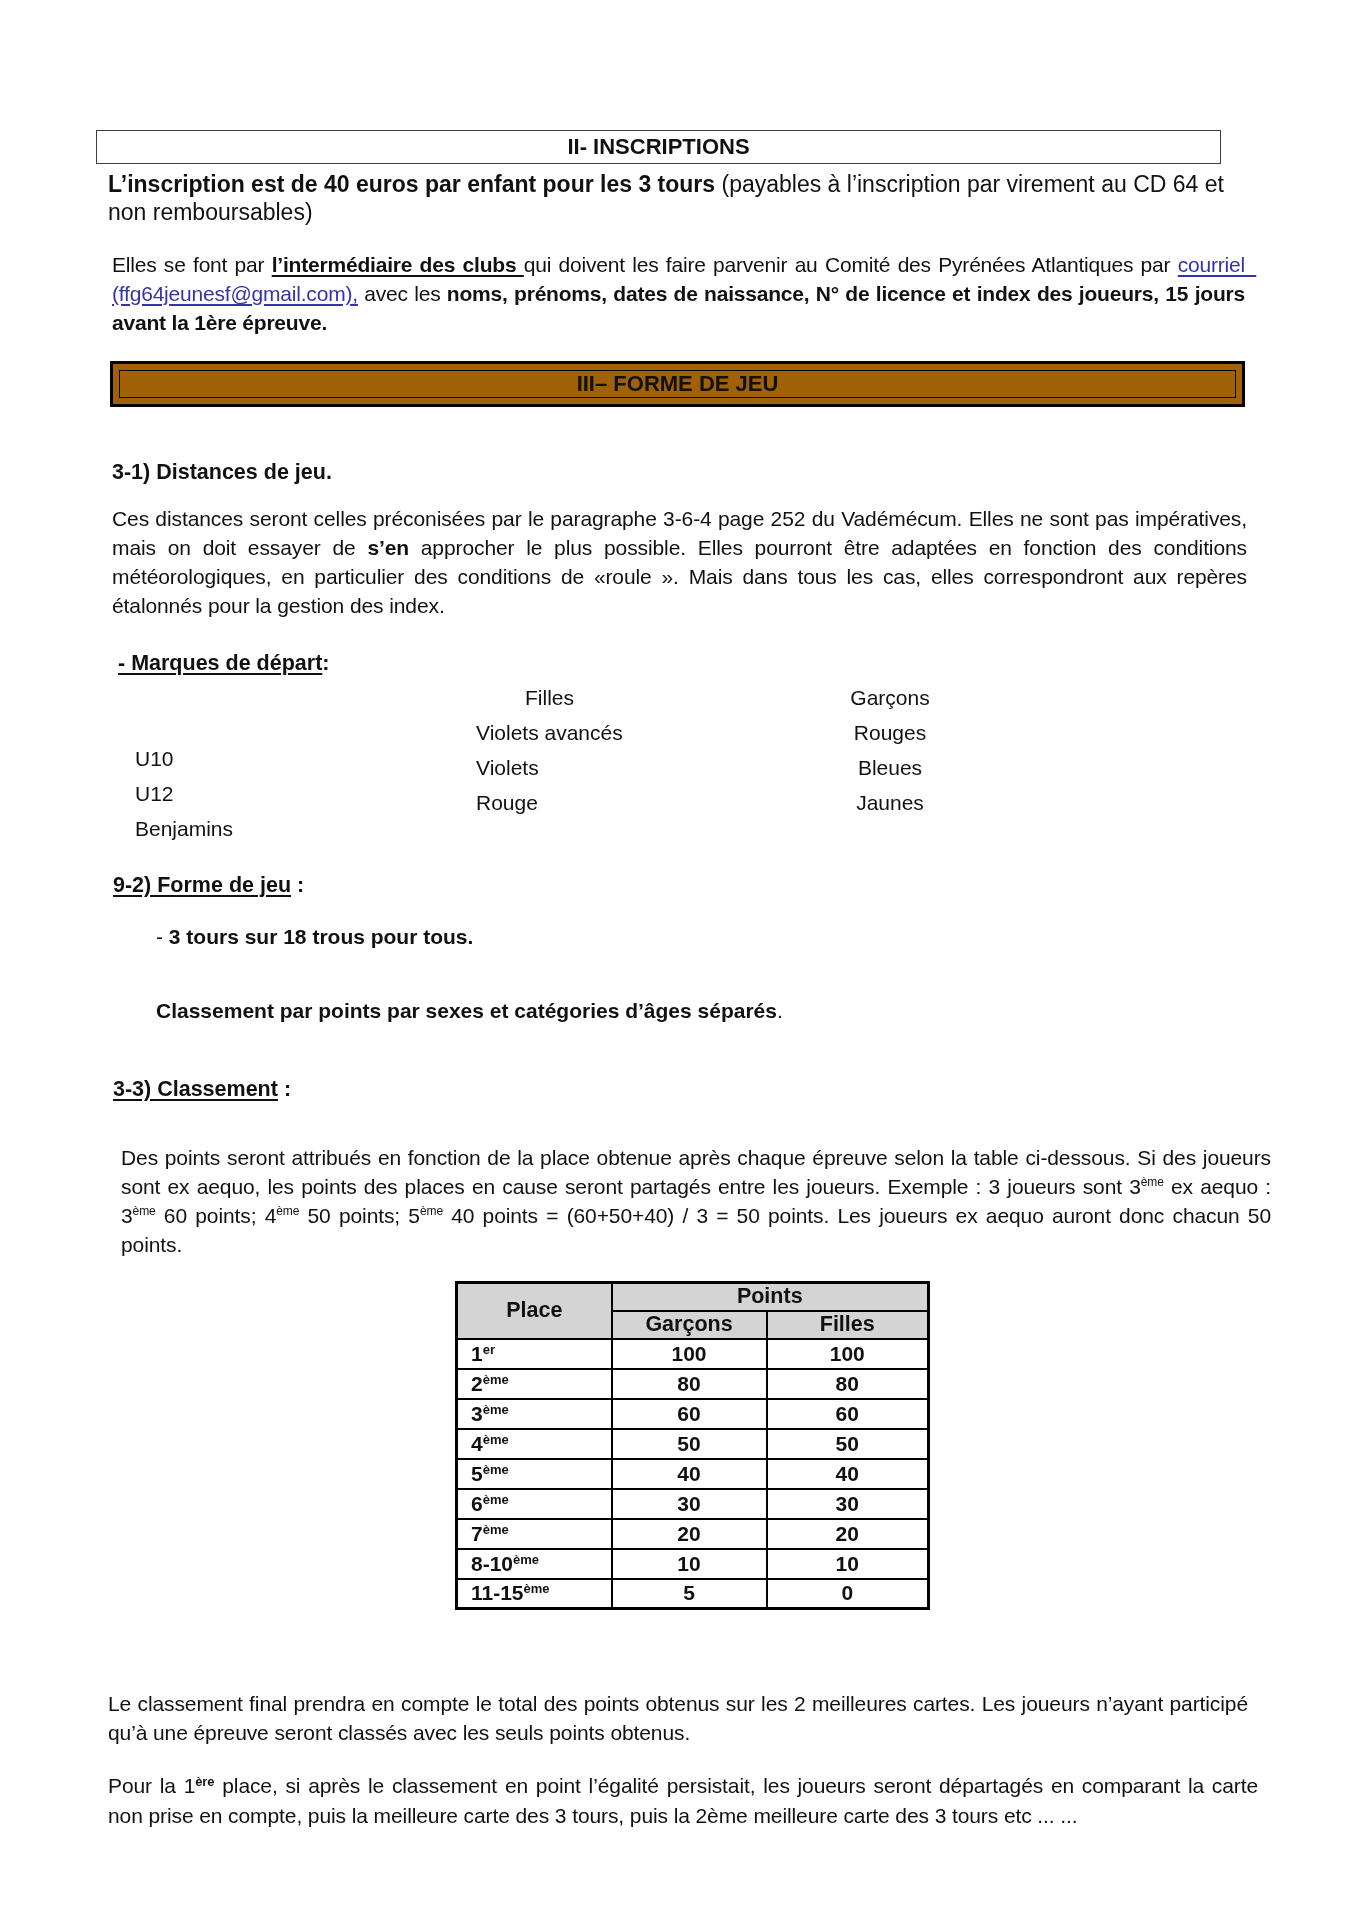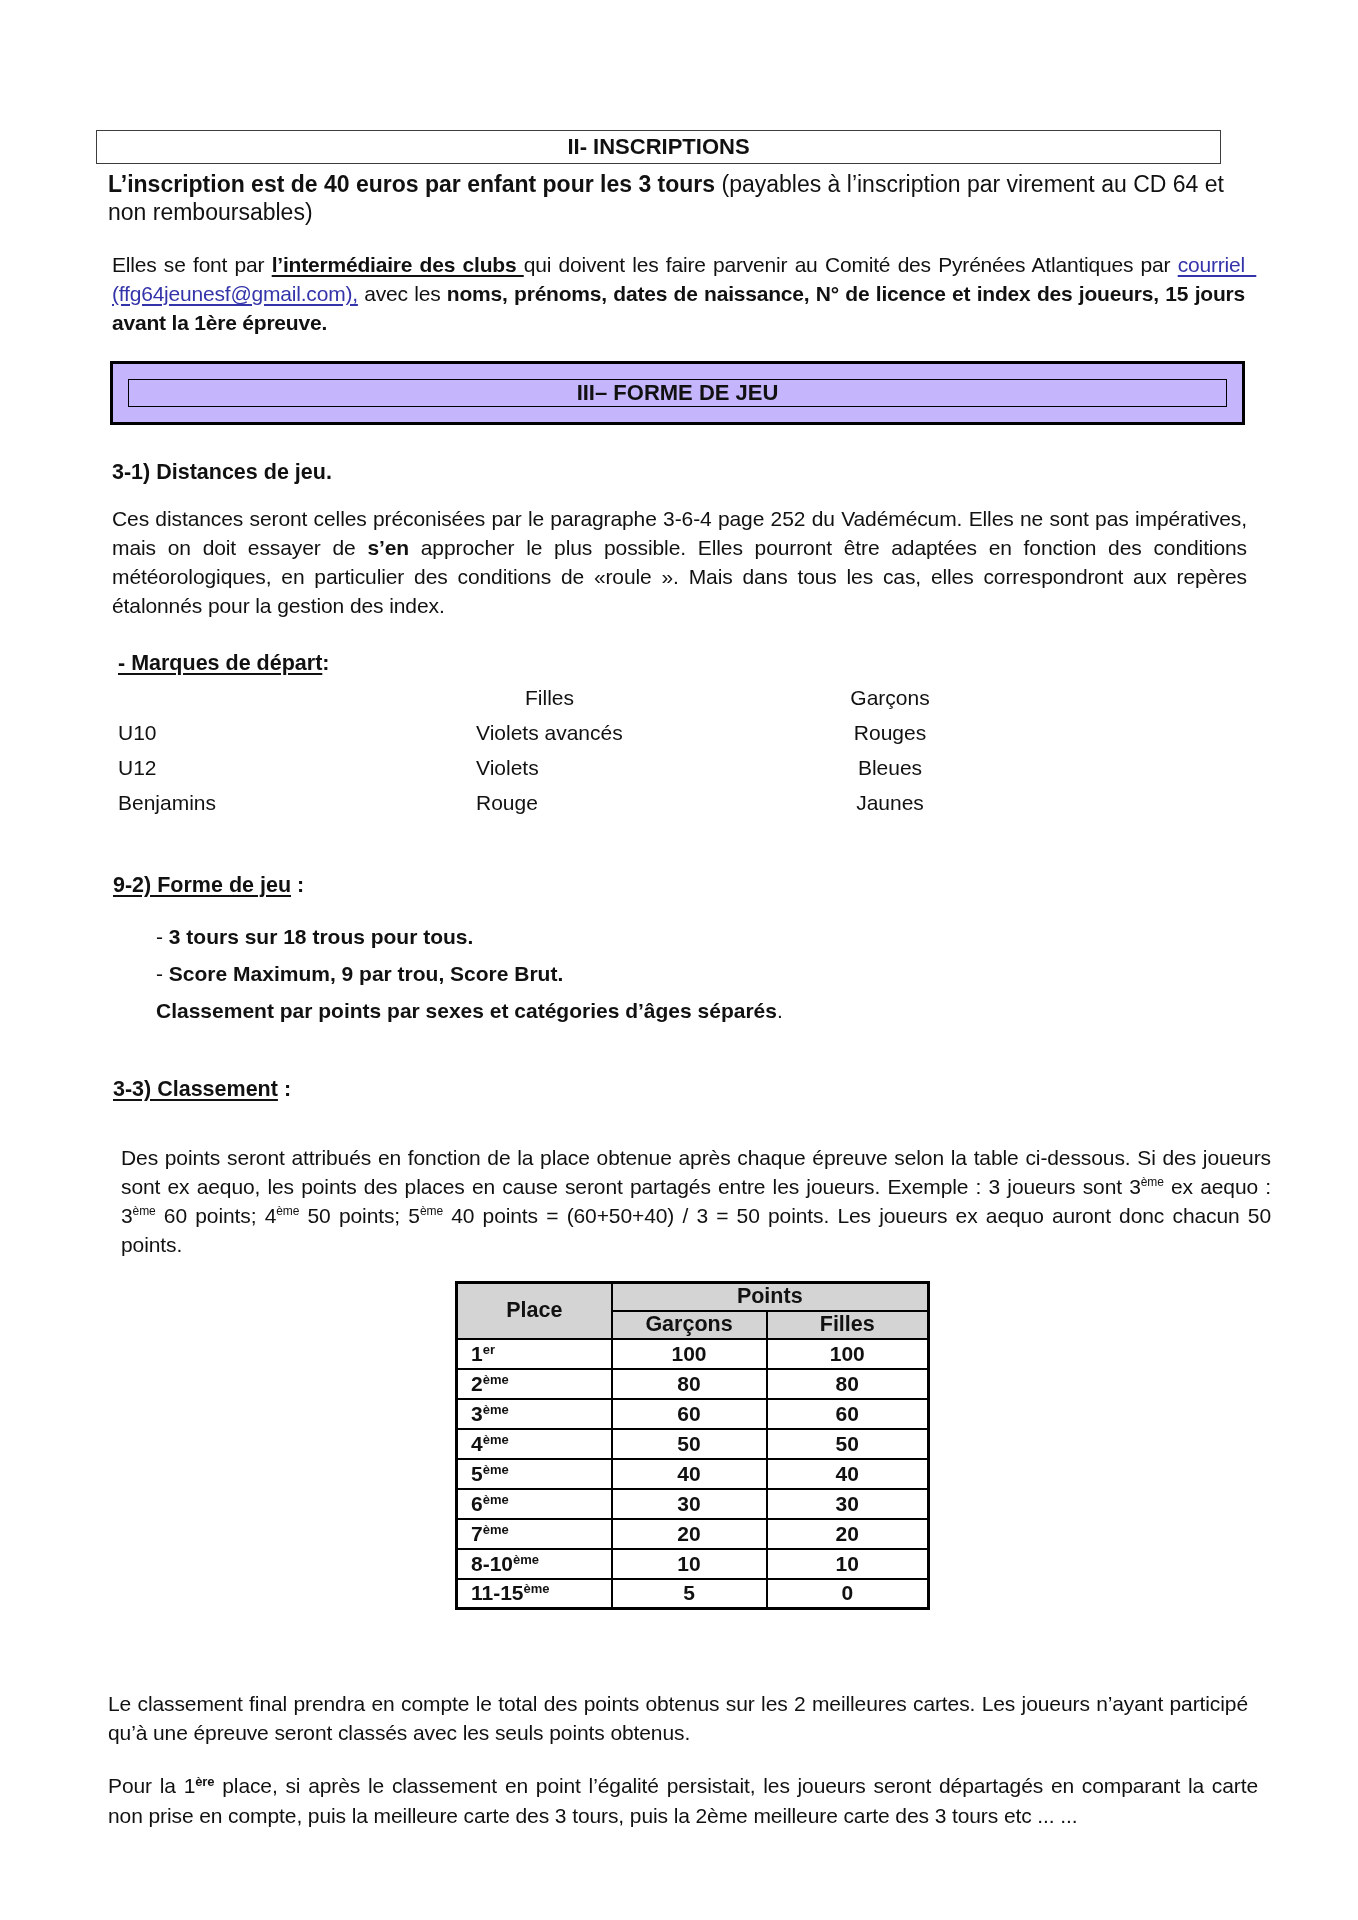--- a/index.html
+++ b/index.html
@@ -24,36 +24,36 @@
   sup.sb { font-weight: bold; font-size: 13px; top: -7px; }
 
   .box-ii {
     left: 96px; top: 130px; width: 1125px; height: 34px;
     border: 1px solid #3d3d3d;
     text-align: center; font-weight: bold; font-size: 22px; line-height: 32px;
   }
   .intro { left: 108px; top: 170px; width: 1125px; font-size: 23px; line-height: 28px; }
   .clubs { left: 112px; top: 250px; width: 1133px; line-height: 29px; letter-spacing: -0.2px; }
 
-  .box-iii { left: 110px; top: 361px; width: 1135px; border: 3px solid #000; padding: 15px; background: #c4b5fd; }
+  .box-iii { left: 110px; top: 361px; width: 1135px; border: 3px solid #000; padding: 6px; background: #a16207; }
   .box-iii-inner { border: 1px solid #000; text-align: center; font-weight: bold; font-size: 22px; line-height: 24px; padding: 1px 0; }
 
   .heading { font-weight: bold; font-size: 21.5px; }
   .h31 { left: 112px; top: 460px; }
   .hmarques { left: 118px; top: 651px; }
   .h32 { left: 113px; top: 873px; }
   .h33 { left: 113px; top: 1077px; }
   .para31 { left: 112px; top: 504px; width: 1135px; line-height: 29px; }
   .item { left: 112px; width: 1000px; margin-left: 44px; }
   .i1 { top: 925px; } .i2 { top: 962px; } .i3 { top: 999px; }
   .para33 { left: 108px; top: 1143px; width: 1150px; line-height: 29px; margin-left: 13px; }
 
   .marques { left: 118px; top: 686px; width: 1060px; height: 180px; }
   .mrow { position: relative; height: 35px; }
-  .mcat   { position: absolute; left: 0; }
+  .mcat   { position: absolute; left: 17px; margin-top: 26px; }
   .mfil   { position: absolute; left: 358px; }
   .mfil-h { position: absolute; left: 407px; }
   .mgar   { position: absolute; left: 672px; width: 200px; text-align: center; }
 
   .ptable-wrap { left: 455px; top: 1281px; }
   table.ptable { border-collapse: collapse; table-layout: fixed; border: 3px solid #000; }
   .ptable th, .ptable td { border: 2px solid #000; overflow: hidden; }
   .ptable th { background: #d4d4d4; font-weight: bold; font-size: 21.5px; text-align: center; height: 28px; }
   .ptable td { background: #ffffff; font-weight: bold; font-size: 21px; height: 30px; }
   td.place-cell { text-align: left; padding-left: 13px; }
@@ -105,21 +105,20 @@
           <span class="mcat">Benjamins</span>
           <span class="mfil">Rouge</span>
           <span class="mgar">Jaunes</span>
         </div>
       </div>
   </div>
 
   <div class="abs heading h32 rich"><span class="bu">9-2) Forme de jeu</span><span class="b"> :</span></div>
 
   <div class="abs item i1 rich"><span>- </span><span class="b">3 tours sur 18 trous pour tous.</span></div>
-  <div class="abs item i2 rich"><span>- </span><span class="b">Score Maximum, 9 par trou, Score Brut.</span></div>
   <div class="abs item i3 rich"><span class="b">Classement par points par sexes et catégories d’âges séparés</span><span>.</span></div>
 
   <div class="abs heading h33 rich"><span class="bu">3-3) Classement</span><span class="b"> :</span></div>
 
   <div class="abs para33 rich just"><span>Des points seront attribués en fonction de la place obtenue après chaque épreuve selon la table ci-dessous. Si des joueurs sont ex aequo, les points des places en cause seront partagés entre les joueurs. Exemple : 3 joueurs sont 3</span><sup>ème</sup><span> ex aequo : 3</span><sup>ème</sup><span> 60 points; 4</span><sup>ème</sup><span> 50 points; 5</span><sup>ème</sup><span> 40 points = (60+50+40) / 3 = 50 points. Les joueurs ex aequo auront donc chacun 50 points.</span></div>
 
   <div class="abs ptable-wrap">
     <table class="ptable">
       <colgroup>
           <col style="width:155px">

